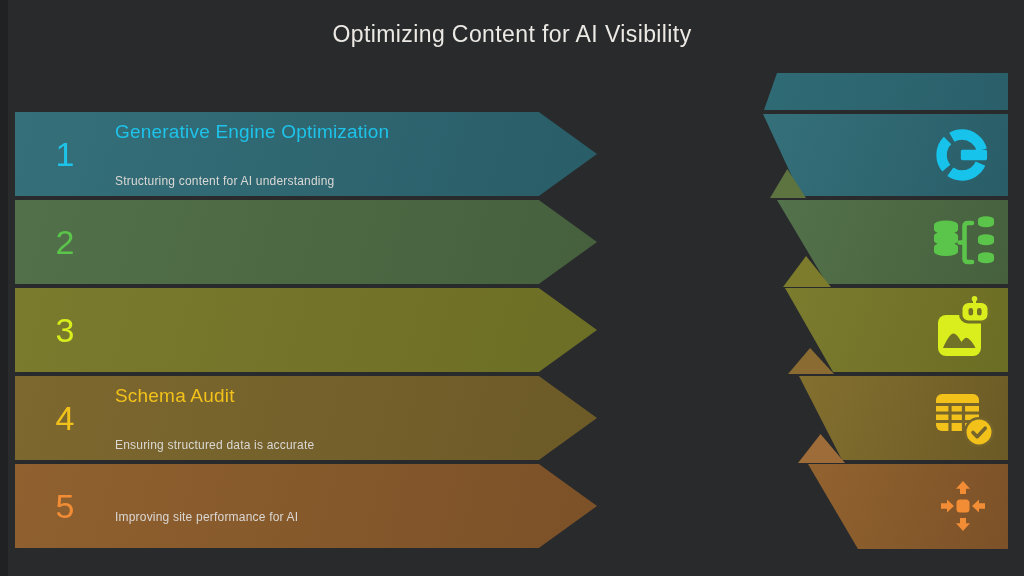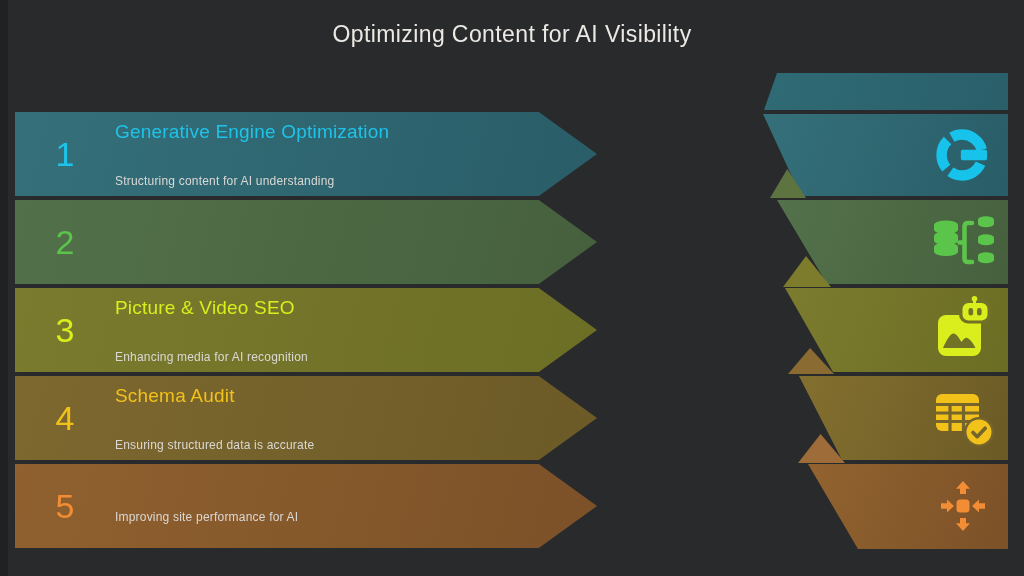--- a/index.html
+++ b/index.html
@@ -74,24 +74,20 @@
       <div class="desc">Structuring content for AI understanding</div>
     </div>
   </div>
   <div class="band b2">
     <div class="num">2</div>
     <div class="texts">
     </div>
   </div>
   <div class="band b3">
     <div class="num">3</div>
-    <div class="texts">
-      <div class="title">Picture &amp; Video SEO</div>
-      <div class="desc">Enhancing media for AI recognition</div>
-    </div>
   </div>
   <div class="band b4">
     <div class="num">4</div>
     <div class="texts">
       <div class="title">Schema Audit</div>
       <div class="desc">Ensuring structured data is accurate</div>
     </div>
   </div>
   <div class="band b5">
     <div class="num">5</div>

